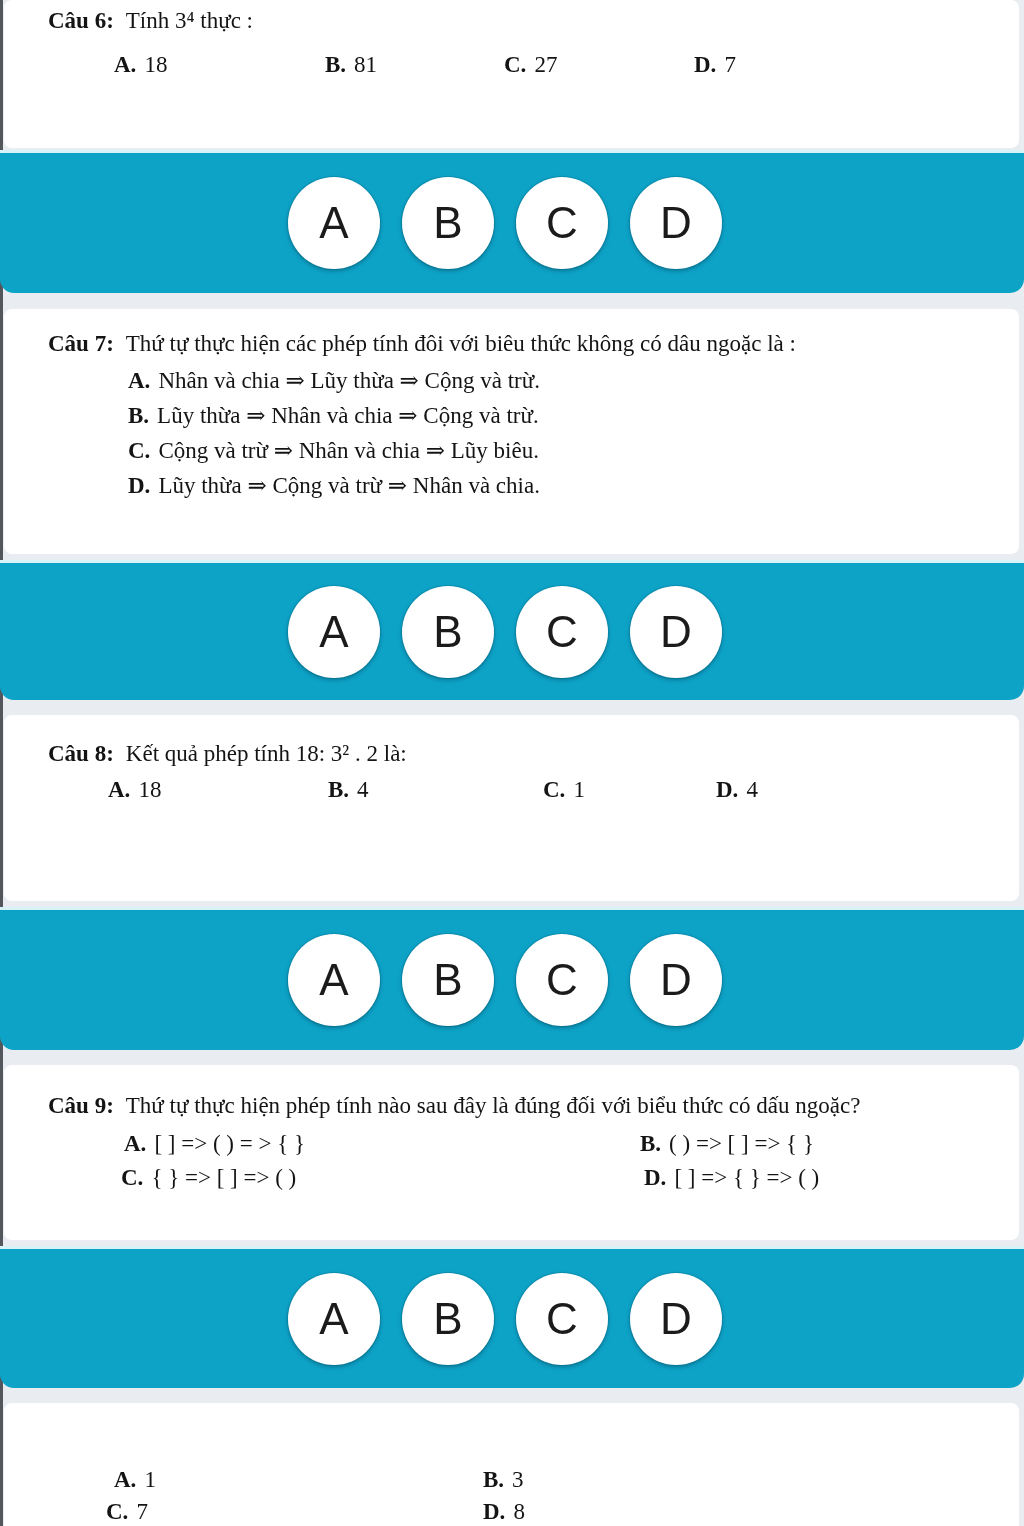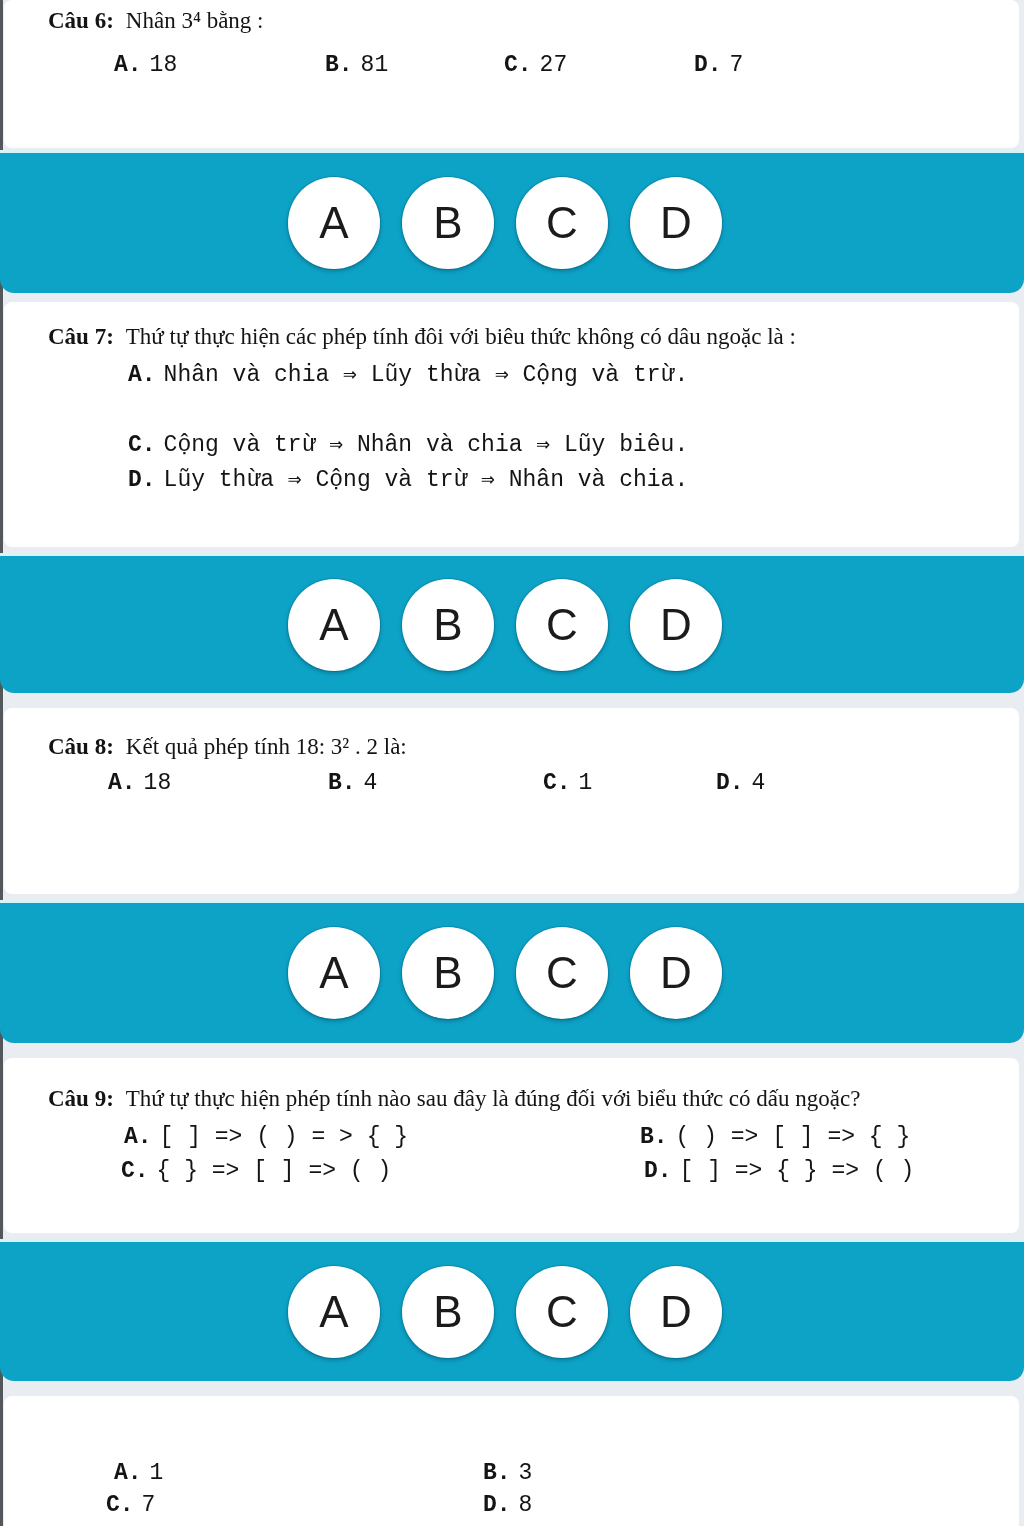--- a/index.html
+++ b/index.html
@@ -23,21 +23,21 @@
     position:absolute;left:0;top:0;width:3px;height:100%;
     background:var(--edge-strip);z-index:0;
   }
   .card{
     position:relative;z-index:1;
     margin-left:4px;margin-right:5px;
     background:var(--card-bg);
     border-radius:8px;
   }
   .card1{height:148px;}
-  .card2{height:245px;margin-top:9px;}
+  .card2{height:245px;margin-top:16px;}
   .card3{height:186px;margin-top:15px;}
   .card4{height:175px;margin-top:15px;}
   .card5{height:162px;margin-top:15px;}
   .bar{
     position:relative;z-index:2;
     background:var(--teal);
     border-top:3px solid var(--bar-top-line);
     border-radius:0 0 14px 14px;
     display:flex;align-items:center;justify-content:center;
     gap:22px;padding-right:14px;
@@ -50,51 +50,52 @@
     width:92px;height:92px;border-radius:50%;
     background:#ffffff;
     box-shadow:0 2px 4px rgba(0,50,70,.40), 0 0 0 1px rgba(0,90,115,.20);
     display:flex;align-items:center;justify-content:center;
     font-family:"Liberation Sans","DejaVu Sans",sans-serif;
     font-size:44px;color:#1b1b1b;
     cursor:pointer;
   }
   .title{position:absolute;left:44px;right:10px;}
   .qlabel{font-weight:bold;margin-right:12px;}
-  .opt{position:absolute;white-space:nowrap;font-family:Liberation Mono, monospace;}
+  .opt{position:absolute;white-space:nowrap;}
   .opt b{font-weight:bold;margin-right:8px;}
   .t1{top:8px;}  .t2{top:22px;} .t3{top:26px;} .t4{top:28px;} .t5{top:32px;}
 </style>
 </head>
 <body>
 
 <div class="edge-strip"></div>
 
 <section class="card card1">
   <div class="title t1">
-    <b class="qlabel">Câu 6:</b><span>Nhân 3⁴ bằng :</span>
+    <b class="qlabel">Câu 6:</b><span>Tính 3⁴ thực :</span>
   </div>
   <span class="opt" style="left:110px;top:52px"><b>A.</b><span>18</span></span>
   <span class="opt" style="left:321px;top:52px"><b>B.</b><span>81</span></span>
   <span class="opt" style="left:500px;top:52px"><b>C.</b><span>27</span></span>
   <span class="opt" style="left:690px;top:52px"><b>D.</b><span>7</span></span>
 </section>
 
 <section class="bar bar1">
   <div class="circle">A</div>
   <div class="circle">B</div>
   <div class="circle">C</div>
   <div class="circle">D</div>
 </section>
 
 <section class="card card2">
   <div class="title t2">
     <b class="qlabel">Câu 7:</b><span>Thứ tự thực hiện các phép tính đôi với biêu thức không có dâu ngoặc là :</span>
   </div>
   <span class="opt" style="left:124px;top:58px"><b>A.</b><span>Nhân và chia ⇒ Lũy thừa ⇒ Cộng và trừ.</span></span>
+  <span class="opt" style="left:124px;top:93px"><b>B.</b><span>Lũy thừa ⇒ Nhân và chia ⇒ Cộng và trừ.</span></span>
   <span class="opt" style="left:124px;top:128px"><b>C.</b><span>Cộng và trừ ⇒ Nhân và chia ⇒ Lũy biêu.</span></span>
   <span class="opt" style="left:124px;top:163px"><b>D.</b><span>Lũy thừa ⇒ Cộng và trừ ⇒ Nhân và chia.</span></span>
 </section>
 
 <section class="bar bar2">
   <div class="circle">A</div>
   <div class="circle">B</div>
   <div class="circle">C</div>
   <div class="circle">D</div>
 </section>

